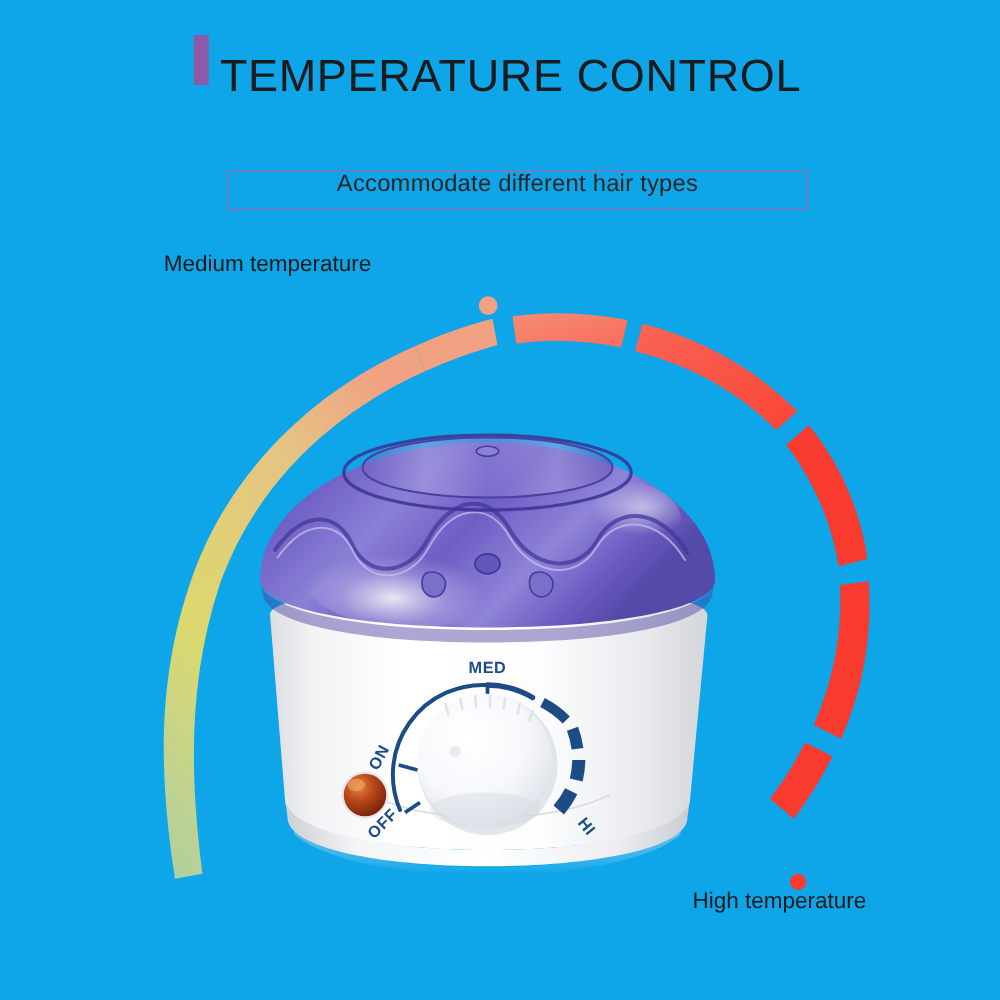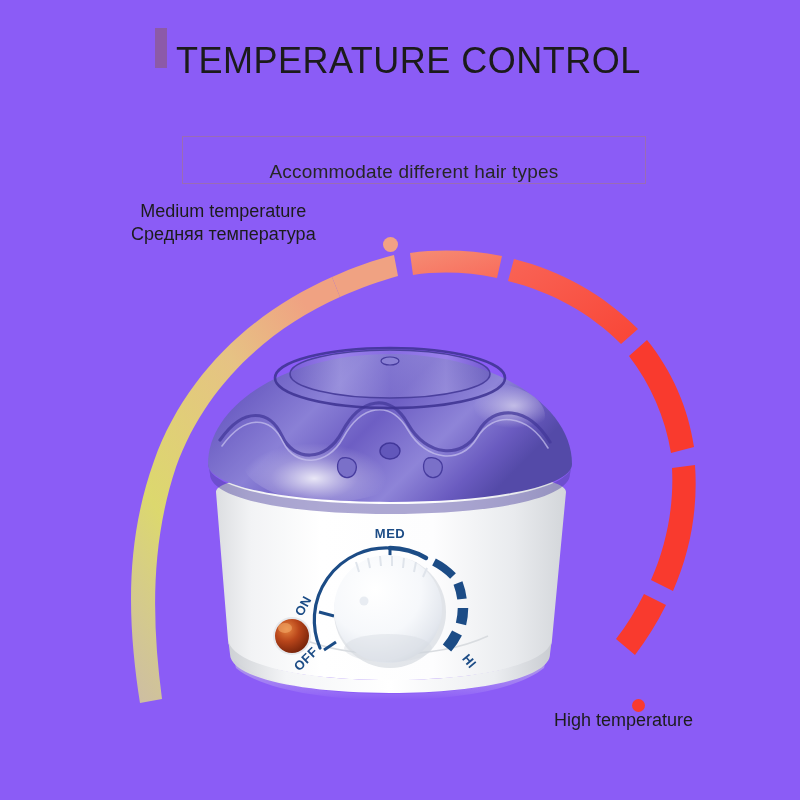--- a/index.html
+++ b/index.html
@@ -7,21 +7,21 @@
     padding: 0;
     background: #ffffff;
   }
   body {
     font-family: "Liberation Sans", sans-serif;
   }
   #page {
     position: relative;
     width: 800px;
     height: 800px;
-    background: #8b5cf6;
+    background: #0ea5e9;
     overflow: hidden;
   }
 
   
   .accent-bar {
     position: absolute;
     left: 155px;
     top: 28px;
     width: 12px;
     height: 40px;
@@ -39,25 +39,25 @@
     letter-spacing: 0.5px;
     color: #1b1b1b;
     line-height: 1.18;
     white-space: nowrap;
   }
   .subtitle-box {
     position: absolute;
     left: 182px;
     top: 136px;
     width: 464px;
-    height: 48px;
+    height: 32px;
     border: 1.5px solid #9a6cb4;
     box-sizing: border-box;
     display: flex;
-    align-items: flex-end;
+    align-items: flex-start;
     justify-content: center;
   }
   .subtitle-text {
     font-size: 19px;
     font-weight: 400;
     color: #262626;
     letter-spacing: 0.2px;
   }
 
   
@@ -204,21 +204,20 @@
              L 506 414
              C 517 400, 526 385, 534 369
              Z" fill="#f93a2e"></path>
   </svg>
 
   <div class="dot" id="dot-medium"></div>
   <div class="dot" id="dot-high"></div>
 
   <div class="callout" id="callout-medium">
     <span class="cl-en">Medium temperature</span>
-    <span class="cl-ru">Средняя температура</span>
   </div>
 
   <div class="callout" id="callout-high">
     <span class="cl-en">High temperature</span>
   </div>
 
   <svg id="product" viewBox="0 0 425 390">
     <defs>
 
       <linearGradient id="bodyGrad" x1="0" y1="0" x2="1" y2="0">

